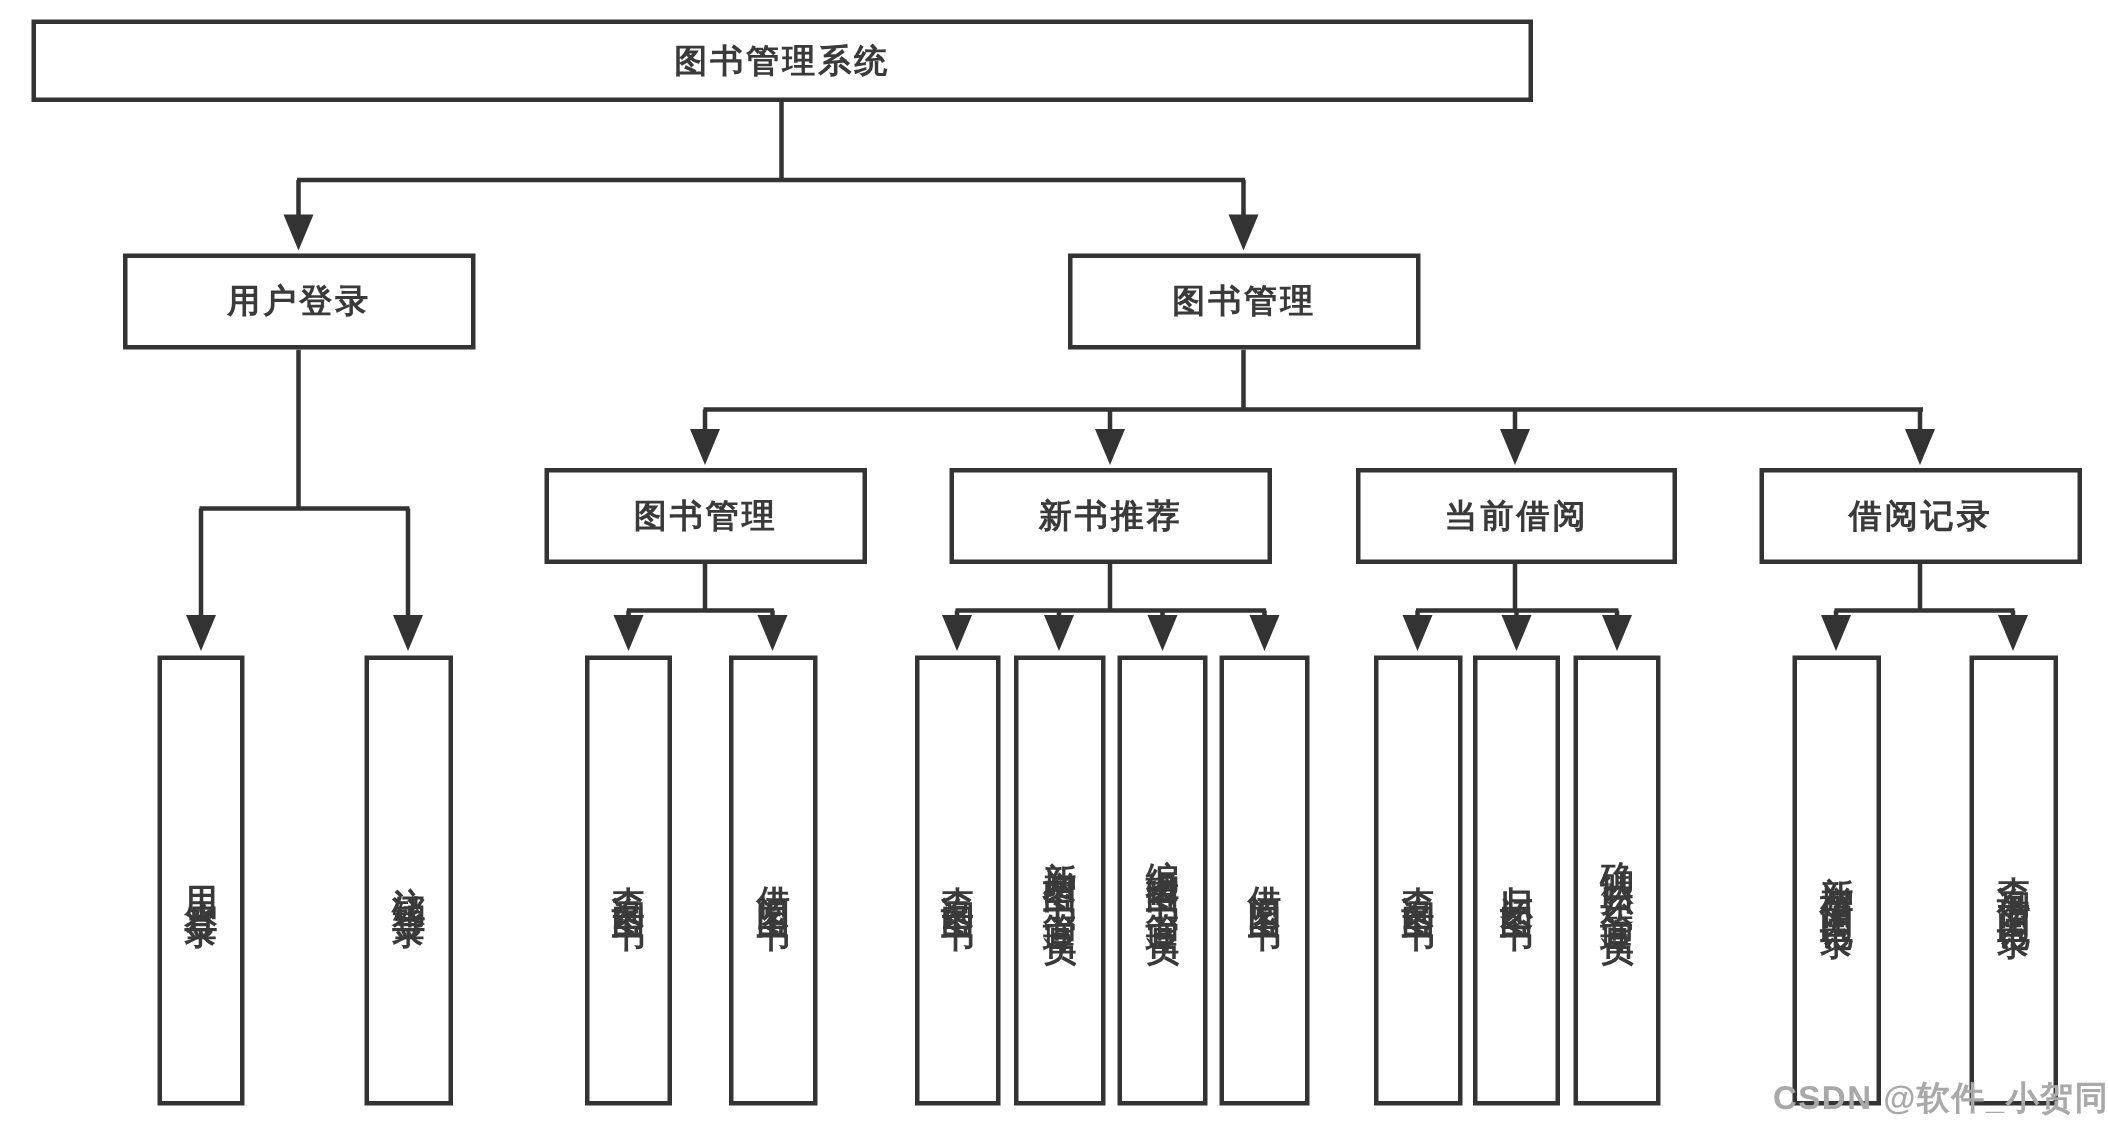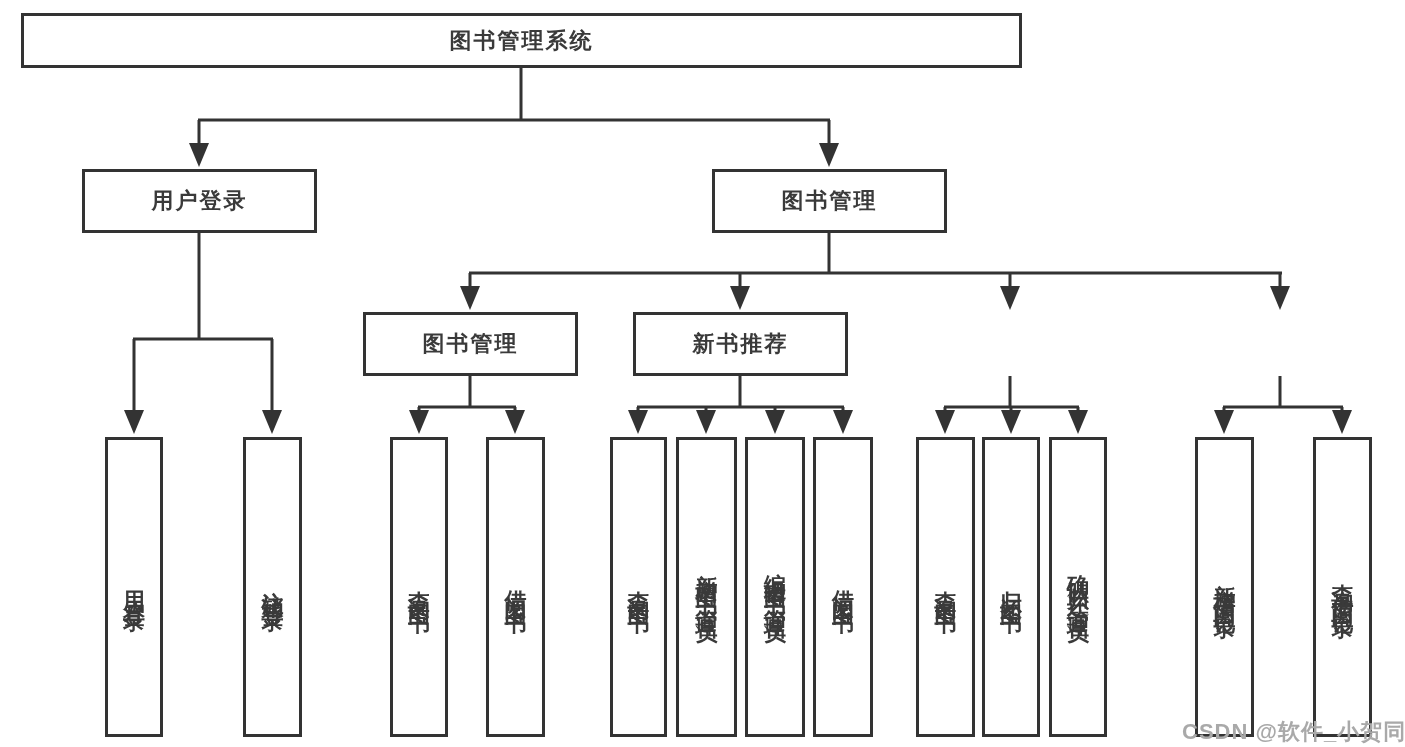--- a/index.html
+++ b/index.html
@@ -70,20 +70,22 @@
     </g>
   </svg>
 
   <div class="node h" style="left:21px;top:13px;width:1001px;height:55px">图书管理系统</div>
 
   <div class="node h" style="left:82px;top:169px;width:235px;height:64px">用户登录</div>
   <div class="node h" style="left:712px;top:169px;width:235px;height:64px">图书管理</div>
 
   <div class="node h" style="left:363px;top:312px;width:215px;height:64px">图书管理</div>
   <div class="node h" style="left:633px;top:312px;width:215px;height:64px">新书推荐</div>
+  <div class="node h" style="left:904px;top:312px;width:214px;height:64px">当前借阅</div>
+  <div class="node h" style="left:1173px;top:312px;width:215px;height:64px">借阅记录</div>
 
   <div class="node v" style="left:105px;top:437px;width:58px;height:300px">用户登录</div>
   <div class="node v" style="left:243px;top:437px;width:59px;height:300px">注销登录</div>
 
   <div class="node v" style="left:390px;top:437px;width:58px;height:300px">查询图书</div>
   <div class="node v" style="left:486px;top:437px;width:59px;height:300px">借阅图书</div>
 
   <div class="node v" style="left:610px;top:437px;width:57px;height:300px">查询图书</div>
   <div class="node v" style="left:676px;top:437px;width:61px;height:300px">新增图书（管理员）</div>
   <div class="node v" style="left:745px;top:437px;width:60px;height:300px">编辑图书（管理员）</div>

